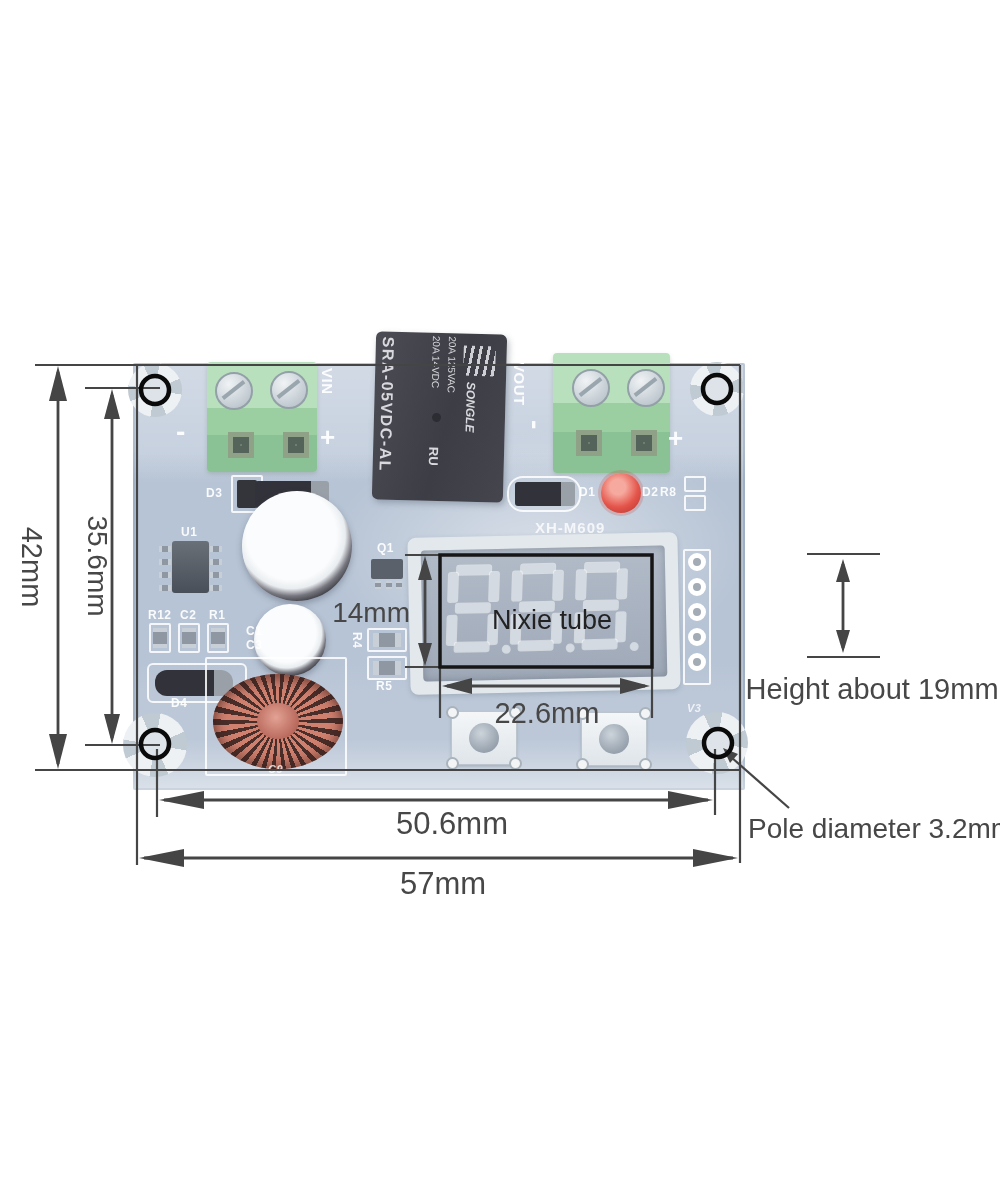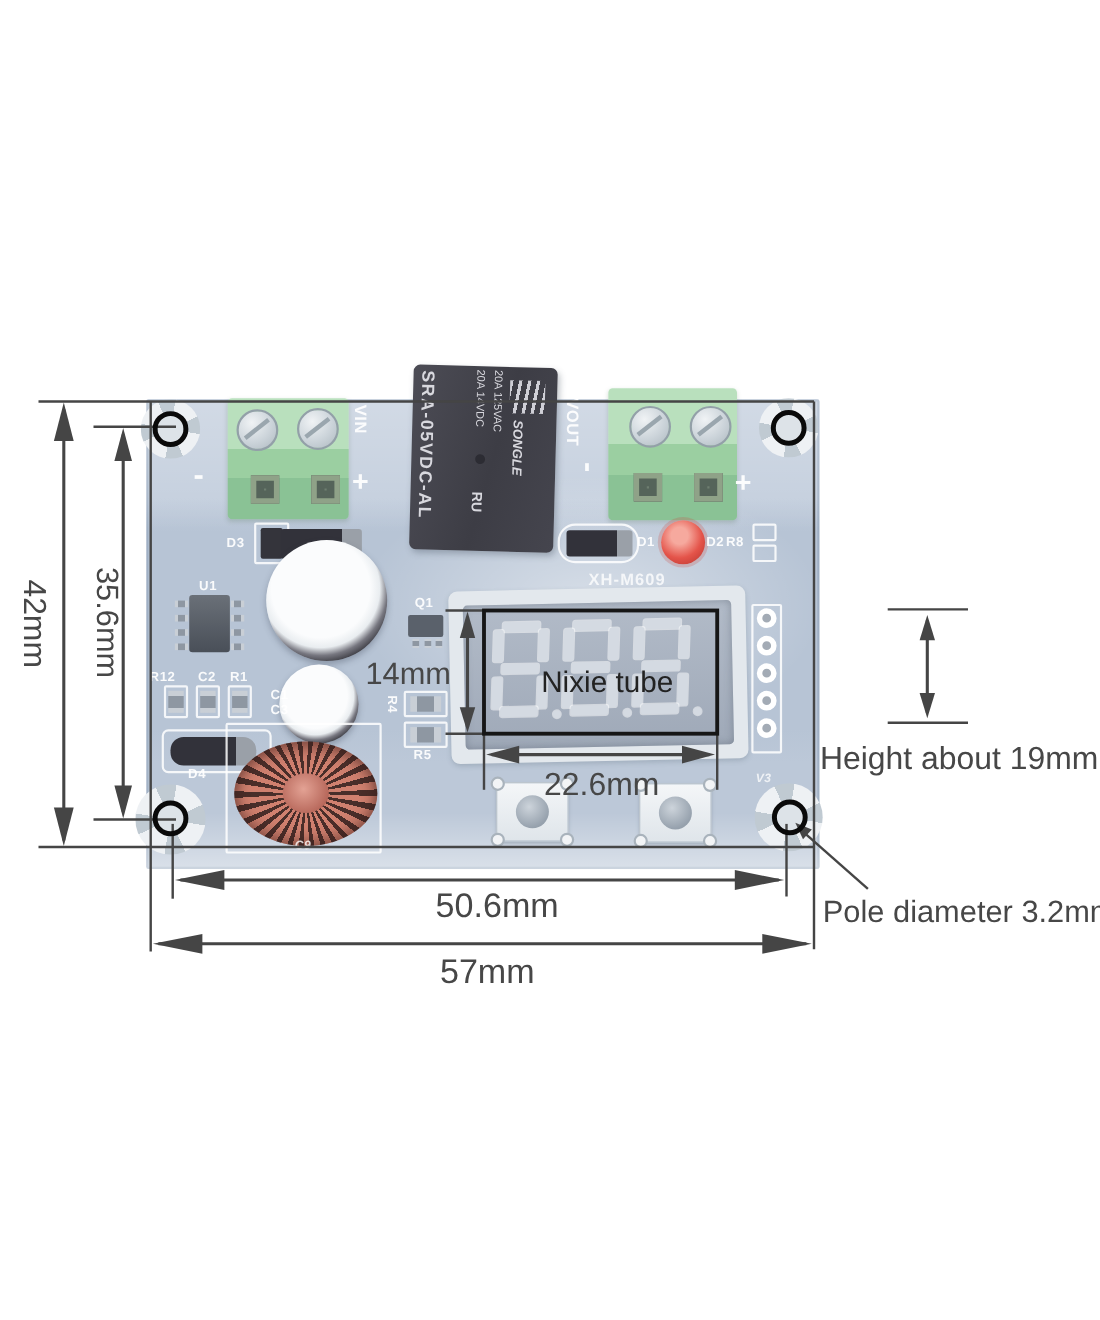--- a/index.html
+++ b/index.html
@@ -214,21 +214,21 @@
   <div class="btn" style="left:581px;top:712px;">
     <div class="btnpin" style="left:-6px;top:-6px;"></div>
       <div class="btnpin" style="left:57px;top:-6px;"></div>
     <div class="btnpin" style="left:-6px;top:45px;"></div>
       <div class="btnpin" style="left:57px;top:45px;"></div>
     <div class="btncap"></div>
   </div>
 
   <div class="silk" style="left:206px;top:487px;">D3</div>
   <div class="silk" style="left:181px;top:526px;">U1</div>
-  <div class="silk" style="left:136px;top:609px;">R12</div>
+  <div class="silk" style="left:148px;top:609px;">R12</div>
   <div class="silk" style="left:180px;top:609px;">C2</div>
   <div class="silk" style="left:209px;top:609px;">R1</div>
   <div class="silk" style="left:246px;top:625px;">C1</div>
   <div class="silk" style="left:246px;top:639px;">C3</div>
   <div class="silk" style="left:171px;top:697px;">D4</div>
   <div class="silk" style="left:377px;top:542px;">Q1</div>
   <div class="silk vrl" style="left:351px;top:632px;">R4</div>
   <div class="silk" style="left:376px;top:680px;">R5</div>
   <div class="silk" style="left:579px;top:486px;">D1</div>
   <div class="silk" style="left:642px;top:486px;">D2</div>

